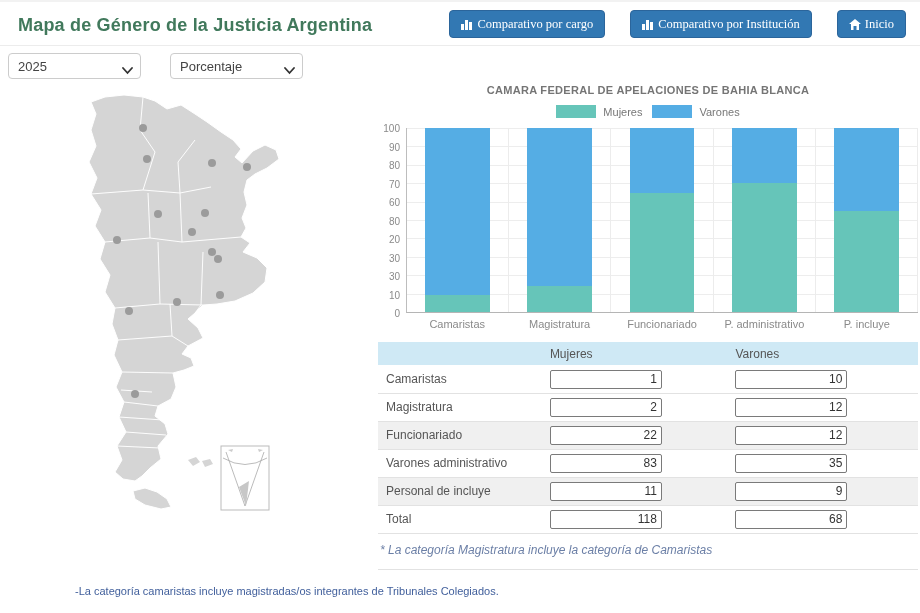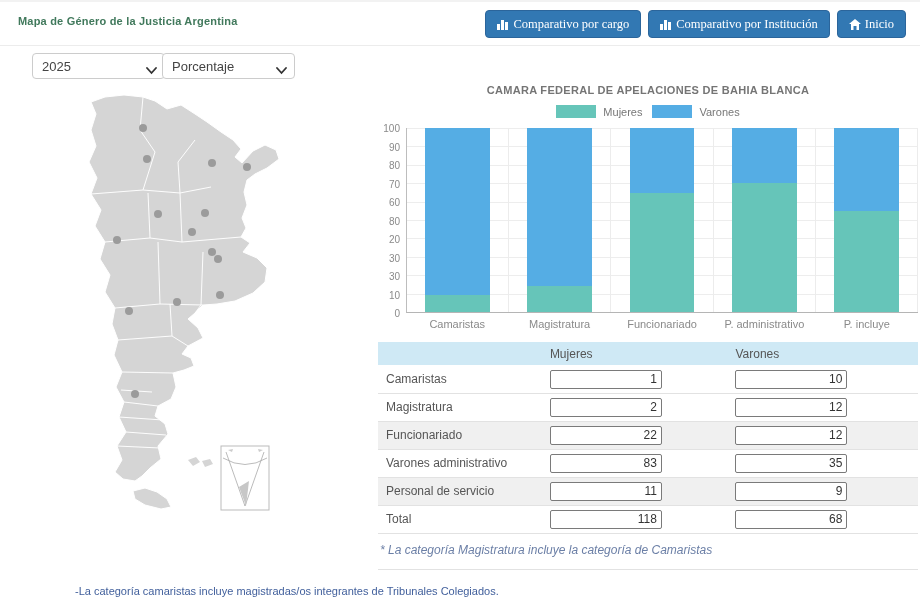--- a/index.html
+++ b/index.html
@@ -5,39 +5,39 @@
   * { margin:0; padding:0; box-sizing:border-box; }
   html,body { background:#fff; }
   body { font-family:"Liberation Sans", sans-serif; }
   .page {
     position:relative; width:920px; height:613px; background:#fff;
     overflow:hidden; border-top:2px solid #f2f2f2;
   }
   
   .page-title {
     position:absolute; left:18px; top:13px;
-    font-size:11px; font-weight:bold; color:#41795c; letter-spacing:.2px;
+    font-size:18px; font-weight:bold; color:#41795c; letter-spacing:.2px;
   }
   .header-buttons {
-    position:absolute; right:14px; top:8px; display:flex; gap:7px;
+    position:absolute; right:14px; top:8px; display:flex; gap:25px;
   }
   .hbtn {
     display:flex; align-items:center; gap:4px;
     background:#3278b3; border:1px solid #2b659b; border-radius:4px;
     color:#fff; font-family:"Liberation Serif", serif; font-size:12.5px;
     padding:6px 11px; cursor:pointer; height:28px;
   }
   .hbtn svg { display:block; }
   .header-rule {
     position:absolute; left:0; top:43px; width:920px; height:1px; background:#ececec;
   }
   
   .select-wrap { position:absolute; top:51px; width:133px; height:26px; }
-  .select-wrap.year { left:32px; }
-  .select-wrap.mode { left:162px;border-radius:8px; }
+  .select-wrap.year { left:8px; }
+  .select-wrap.mode { left:170px;border-radius:8px; }
   .select-wrap select {
     width:100%; height:100%; appearance:none; -webkit-appearance:none;
     border:1px solid #ccc; border-radius:4px; background:#fff;
     font-family:"Liberation Sans", sans-serif;
     font-size:13px; color:#444; padding:0 24px 0 9px; cursor:pointer;
   }
   .select-wrap .chev { position:absolute; right:8px; top:8px; pointer-events:none; }
   .hint {
     position:absolute; left:14px; top:82px;
     font-size:10px; font-weight:bold; color:#3d7ebf;
@@ -335,21 +335,21 @@
             <td class="lbl">Funcionariado</td>
             <td class="val"><input readonly="" value="22" style=""></td>
             <td class="val"><input readonly="" value="12" style=""></td>
           </tr>
           <tr>
             <td class="lbl">Varones administrativo</td>
             <td class="val"><input readonly="" value="83" style=""></td>
             <td class="val"><input readonly="" value="35" style=""></td>
           </tr>
           <tr class="shaded">
-            <td class="lbl">Personal de servicio</td>
+            <td class="lbl">Personal de incluye</td>
             <td class="val"><input readonly="" value="11" style=""></td>
             <td class="val"><input readonly="" value="9" style=""></td>
           </tr>
           <tr>
             <td class="lbl">Total</td>
             <td class="val"><input readonly="" value="118" style=""></td>
             <td class="val"><input readonly="" value="68" style=""></td>
           </tr>
         </tbody>
     </table>

